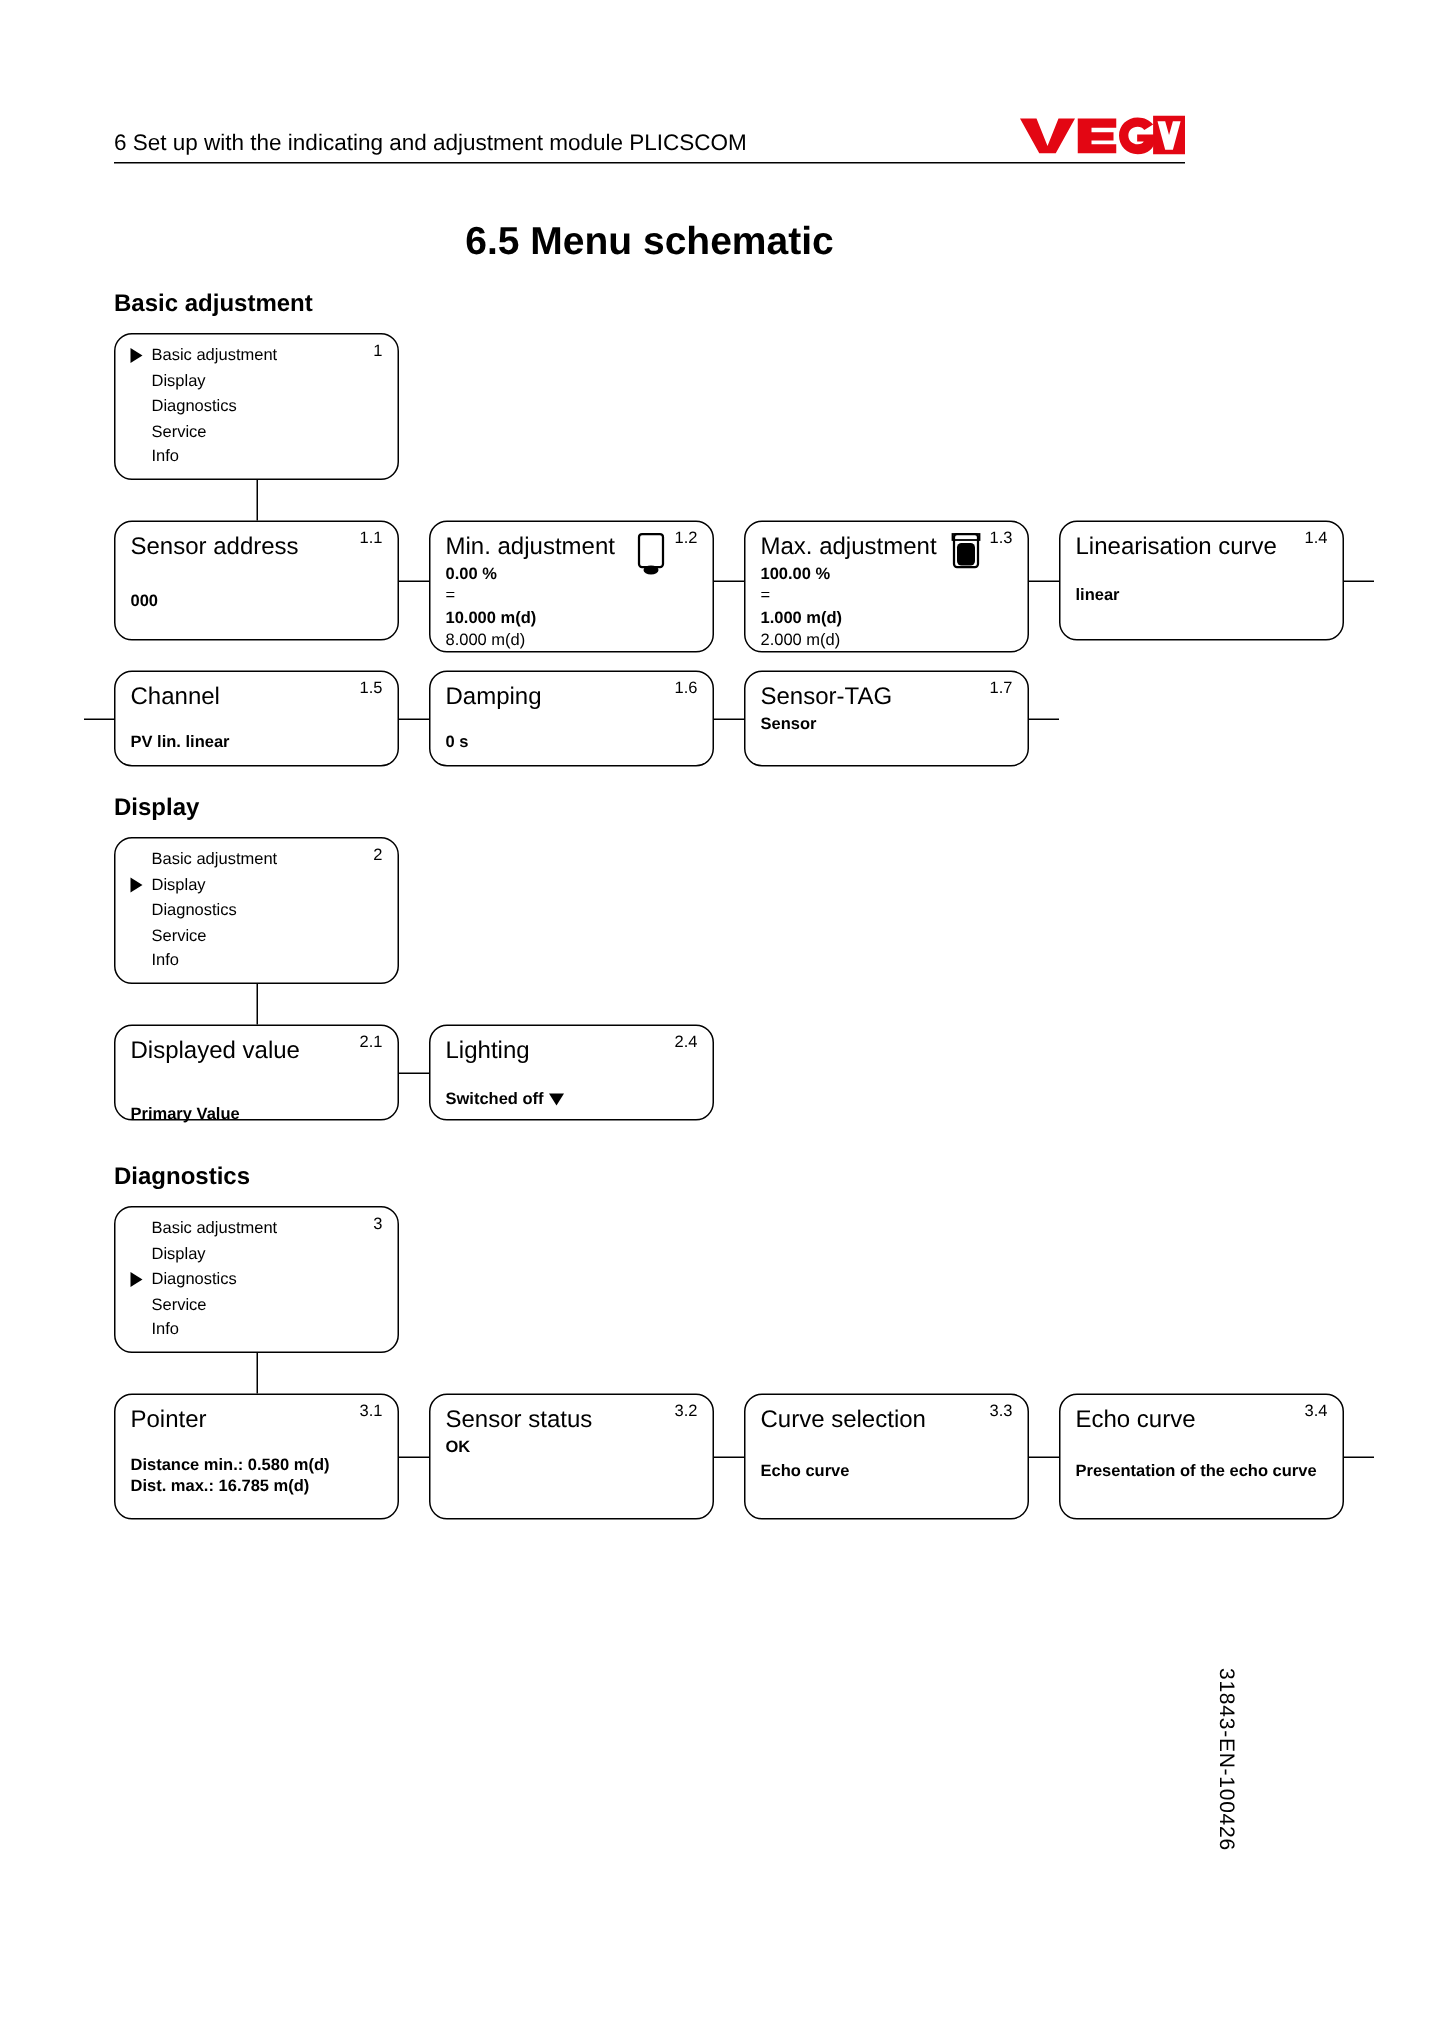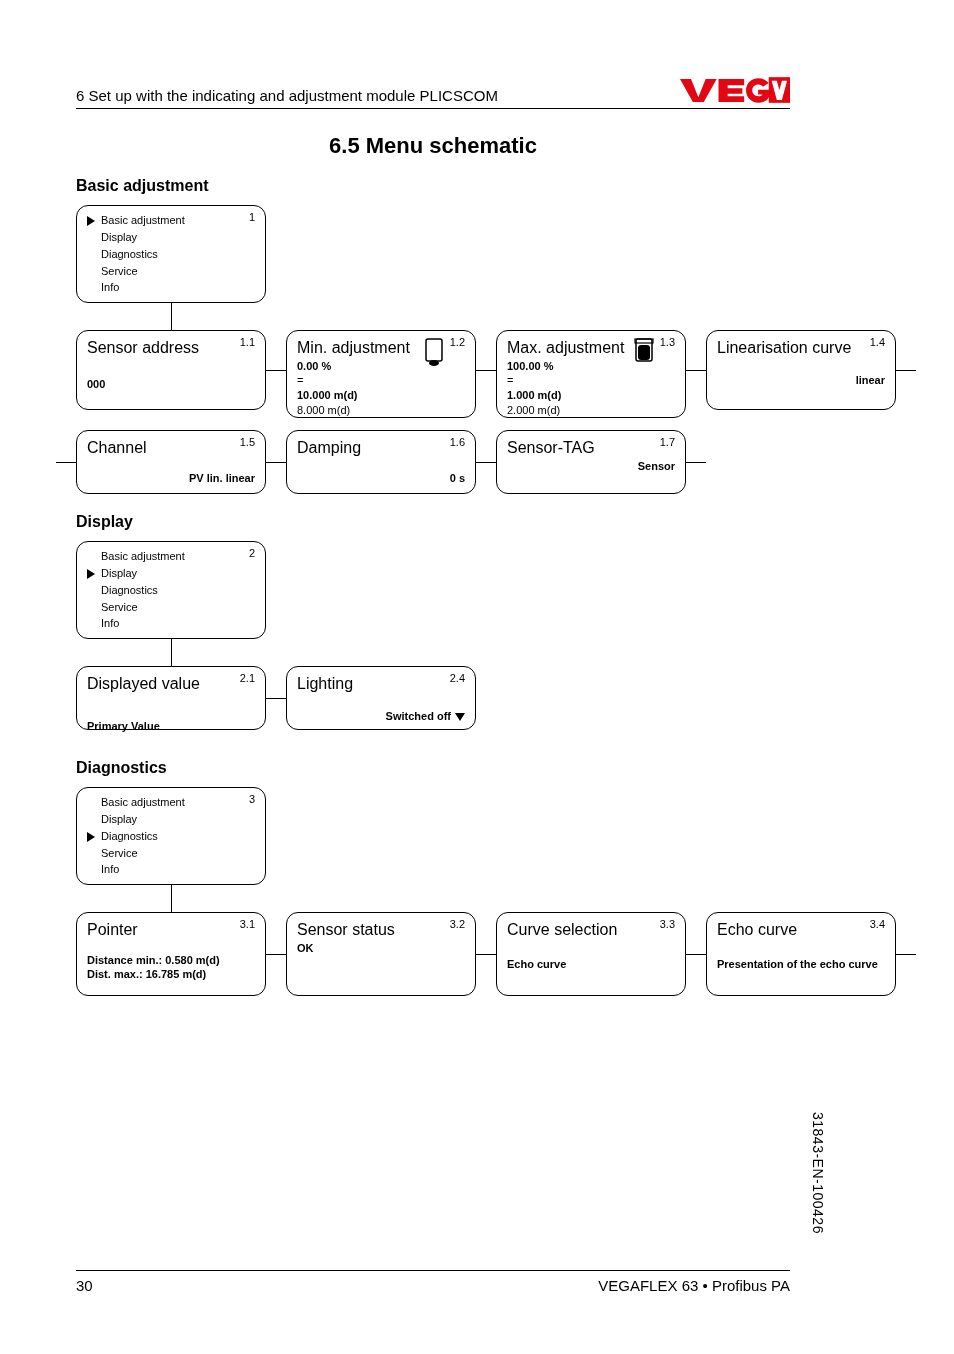--- a/index.html
+++ b/index.html
@@ -3,30 +3,30 @@
 <meta charset="utf-8">
 <style>
   * { box-sizing: border-box; margin: 0; padding: 0; }
   html, body { width: 954px; height: 1354px; font-family: Arial, Helvetica, sans-serif; background: #fff; color: #000; }
   .page { position: relative; width: 850px; height: 1354px; padding: 76px 60px 40px 76px; }
 
   .header-row { display: flex; justify-content: space-between; align-items: flex-end; padding-bottom: 4px; border-bottom: 1px solid #000; }
   .header-left { font-size: 15px; }
   .logo { width: 110px; height: 28px; }
 
-  .section-title { text-align: center; font-size: 22px; font-weight: bold; margin-top: 24px; }
+  .section-title { text-align: center; font-size: 26px; font-weight: bold; margin-top: 36px; }
   .subhead { font-size: 16px; font-weight: bold; margin-top: 18px; margin-bottom: 10px; }
 
   .schem { position: relative; }
 
   .node { position: absolute; border: 1px solid #000; border-radius: 12px; background: #fff; padding: 6px 10px 8px 10px; font-size: 11px; line-height: 1.35; }
   .node .num { position: absolute; top: 4px; right: 10px; font-size: 11px; }
   .node .title { font-size: 16px; }
   .node .bold { font-weight: bold; }
-  .node .center { text-align: right; }
+  .node .center { text-align: left; }
   .arrow-right { display: inline-block; width: 0; height: 0; border-top: 5px solid transparent; border-bottom: 5px solid transparent; border-left: 8px solid #000; margin-right: 6px; vertical-align: middle; }
   .arrow-down { display: inline-block; width: 0; height: 0; border-left: 5px solid transparent; border-right: 5px solid transparent; border-top: 8px solid #000; margin-left: 4px; vertical-align: middle; }
 
   .conn { position: absolute; background: #000; }
   .conn.h { height: 1px; }
   .conn.v { width: 1px; }
 
   .footer { position: absolute; left: 76px; right: 60px; bottom: 60px; border-top: 1px solid #000; padding-top: 6px; display: flex; justify-content: space-between; font-size: 15px; }
   .sidecode { position: absolute; right: 24px; bottom: 120px; writing-mode: vertical-rl; font-size: 14px; letter-spacing: 0.5px; }
 
@@ -215,18 +215,14 @@
     </div>
 
     <div class="conn h" style="left:190px; top:167px; width:20px;"></div>
     <div class="conn h" style="left:400px; top:167px; width:20px;"></div>
     <div class="conn h" style="left:610px; top:167px; width:20px;"></div>
     <div class="conn h" style="left:820px; top:167px; width:20px;"></div>
   </div>
 
   <div class="sidecode">31843-EN-100426</div>
 
-  <div class="footer">
-    <span>30</span>
-    <span>VEGAFLEX 63 • Profibus PA</span>
-  </div>
 
 </div>
 
 </body></html>

